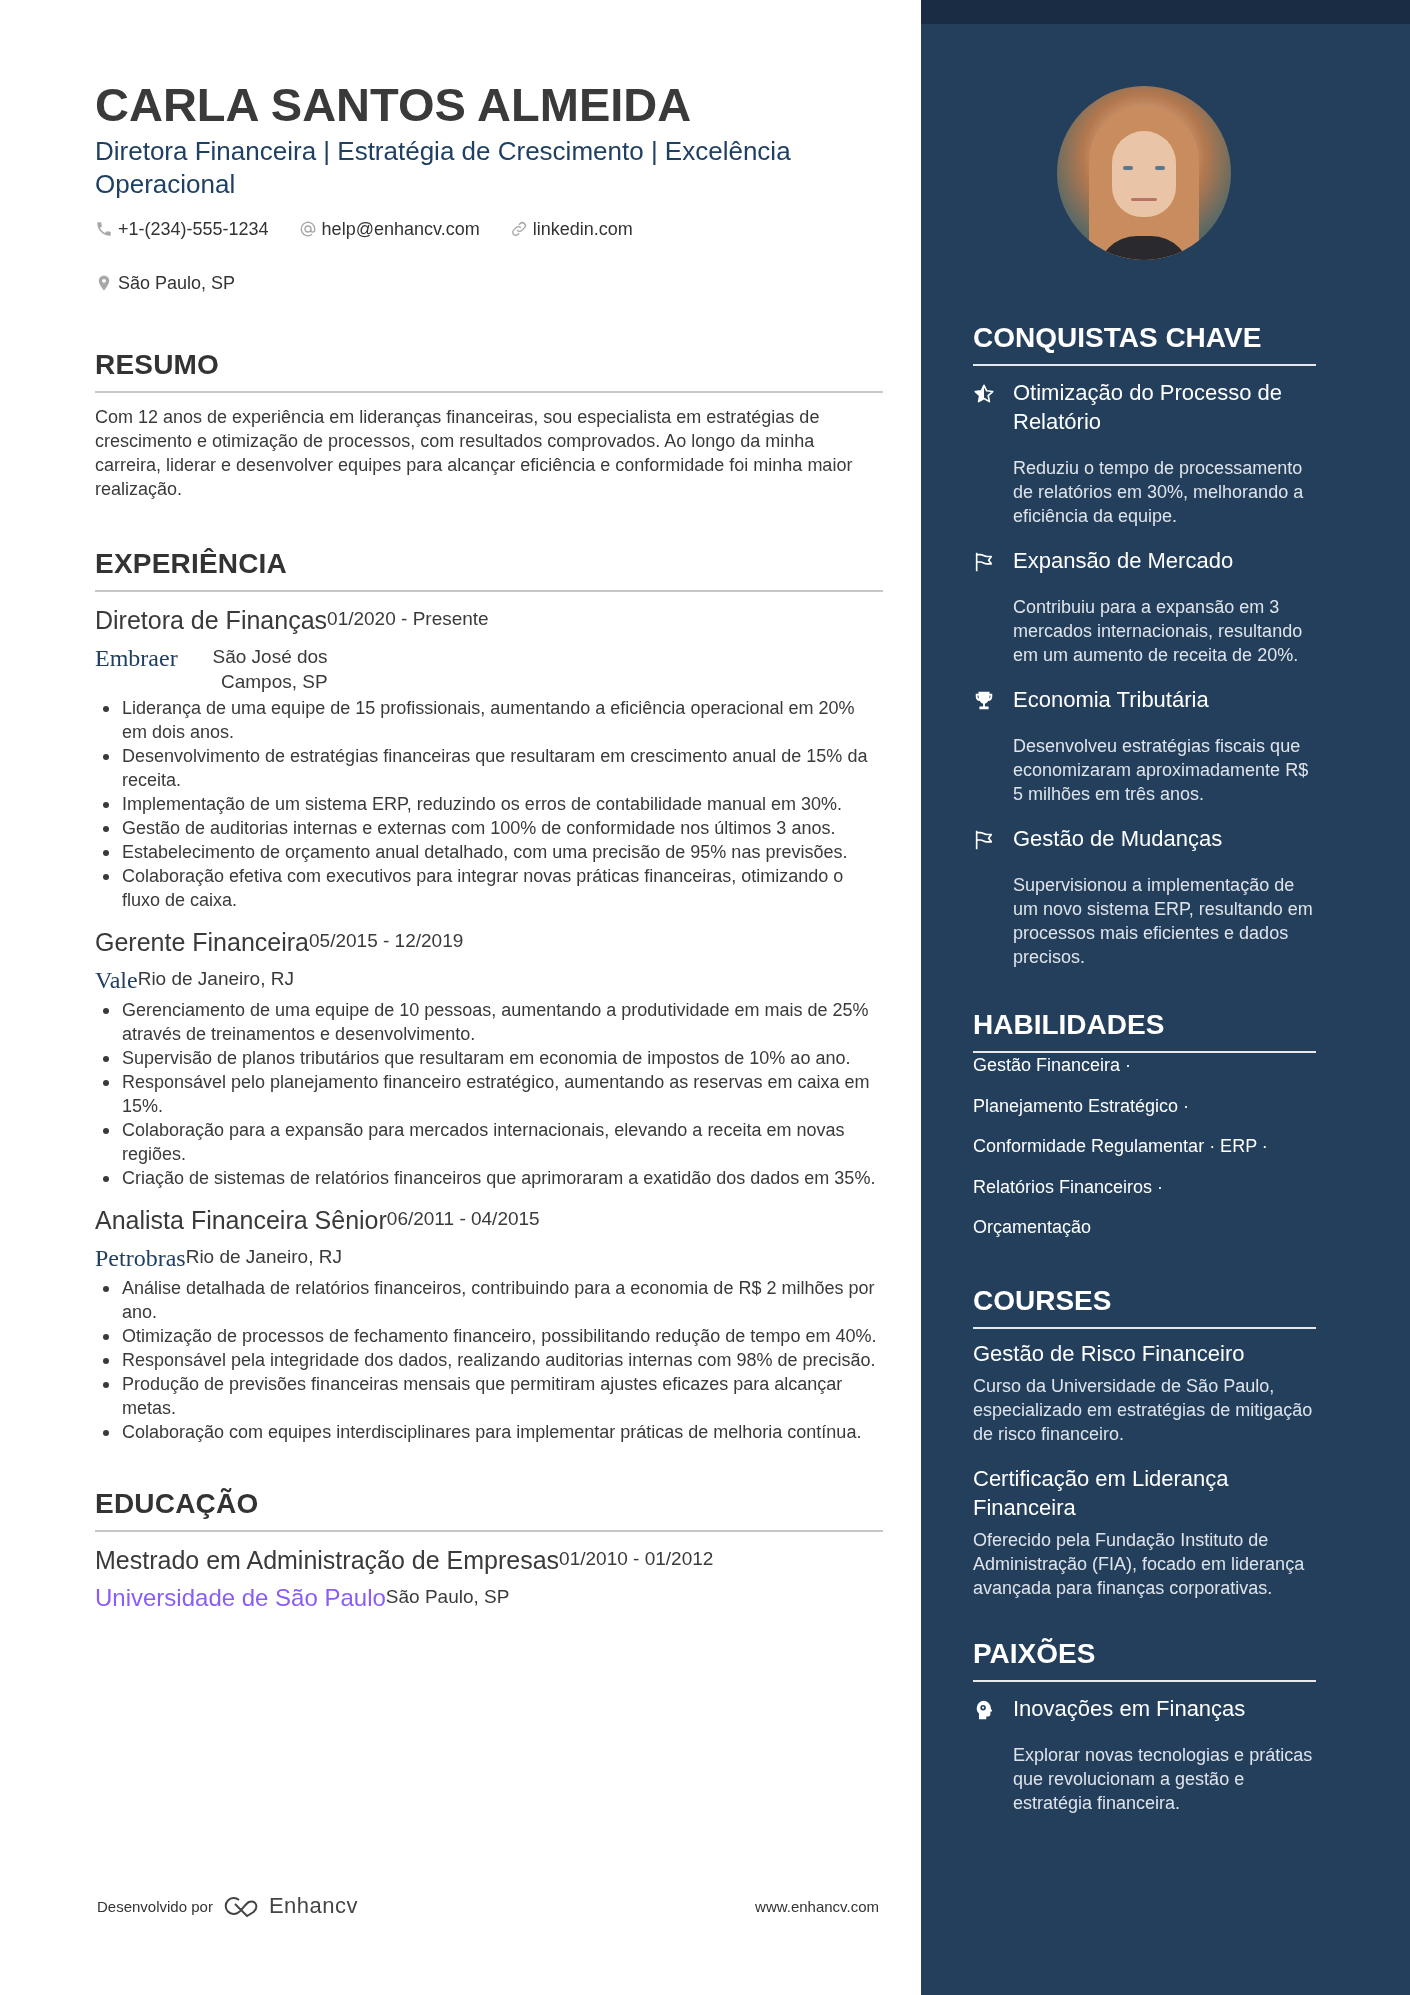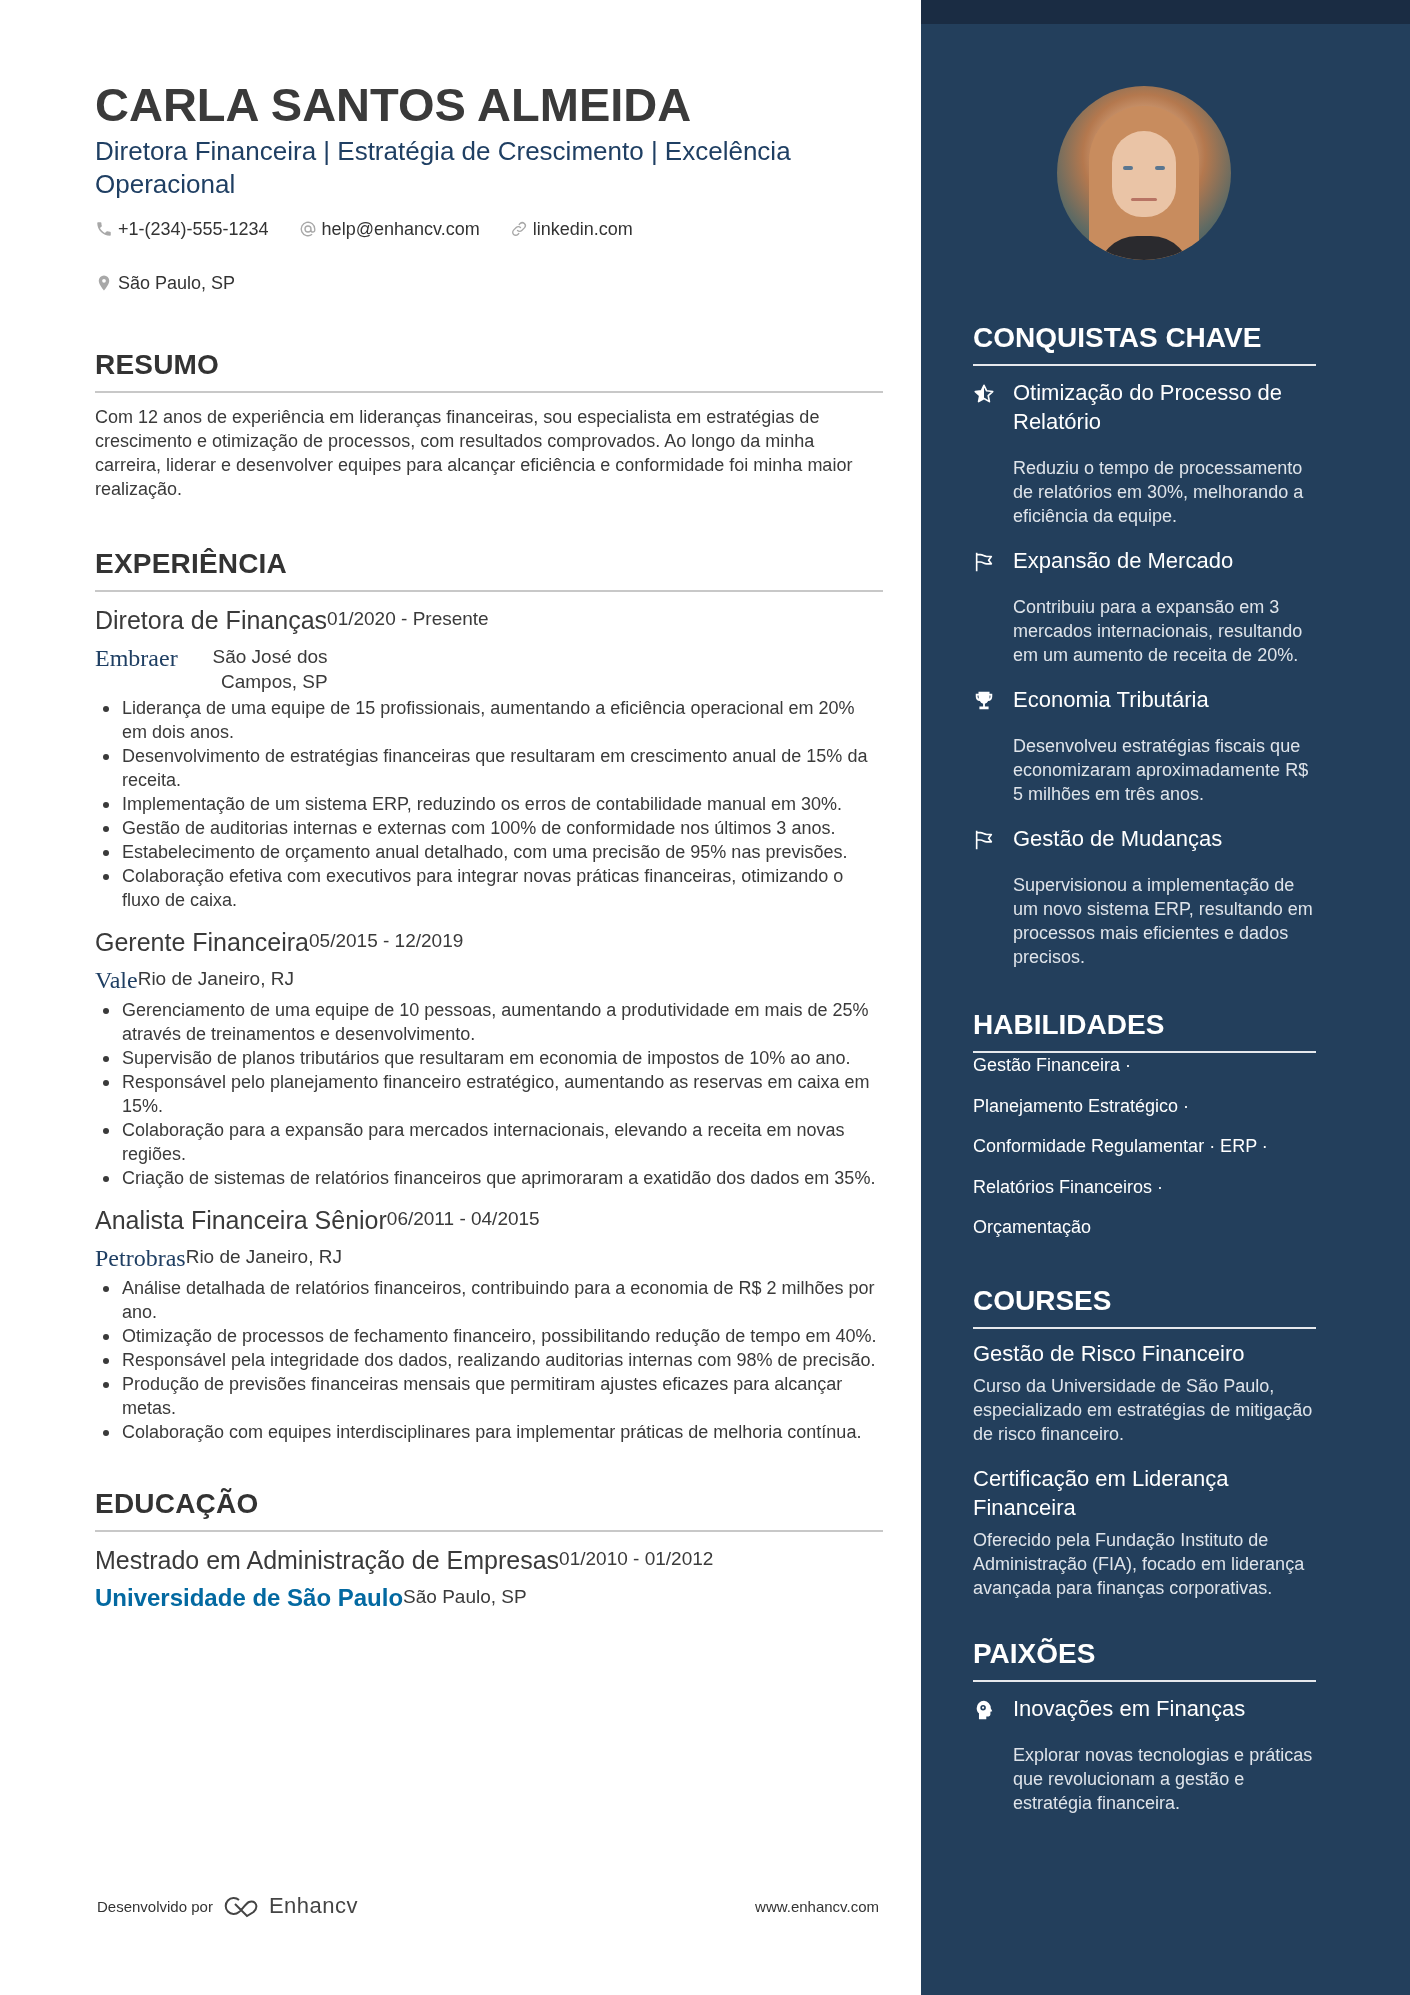--- a/index.html
+++ b/index.html
@@ -28,21 +28,21 @@
     .row { display: flex; justify-content: flex-start; align-items: flex-start; }
     .role { font-size: 25px; color: #3a3a3a; line-height: 32px; }
     .dates { font-size: 19px; color: #3a3a3a; line-height: 30px; text-align: right; }
     .company { font-size: 24px; color: #1f3f63; line-height: 32px; margin-top: 6px; font-family: Liberation Serif, serif; }
     .location { font-size: 19px; color: #3a3a3a; line-height: 25px; text-align: right; margin-top: 8px; max-width: 200px; }
     .bullets { list-style: none; margin-top: 2px; }
     .bullets li { position: relative; padding-left: 27px; font-size: 18px; line-height: 24px; color: #3a3a3a; }
     .bullets li::before { content: ""; position: absolute; left: 8px; top: 10px; width: 6px; height: 6px; border-radius: 50%; background: #3a3a3a; }
 
     .edu-degree { font-size: 25px; color: #3a3a3a; line-height: 32px; }
-    .edu-school { font-size: 24px; color: #0369a1; line-height: 32px; margin-top: 6px; font-weight: bold; }
+    .edu-school { font-size: 24px; color: #8b5cf6; line-height: 32px; margin-top: 6px; }
 
     .footer { position: absolute; left: 97px; top: 1893px; width: 782px; display: flex; justify-content: space-between; align-items: center; font-size: 15px; color: #333; }
     .footer-left { display: flex; align-items: center; gap: 10px; }
     .brand { display: flex; align-items: center; font-size: 22px; color: #444; letter-spacing: 0.5px; }
 
     
     .right { position: absolute; left: 921px; top: 0; width: 489px; height: 1995px; background: #233f5c; color: #ffffff; }
     .right-topbar { position: absolute; left: 0; top: 0; width: 489px; height: 24px; background: #1a2c43; }
     .photo { position: absolute; left: 136px; top: 86px; width: 174px; height: 174px; border-radius: 50%; overflow: hidden; background: radial-gradient(circle at 50% 40%, #e8c4a4 0%, #d4a37e 28%, #b4784e 45%, #5d6a64 70%, #3b4b50 100%); }
     .photo .hair { position: absolute; left: 32px; top: 20px; width: 110px; height: 160px; border-radius: 55px 55px 20px 20px; background: #c88c5e; }

